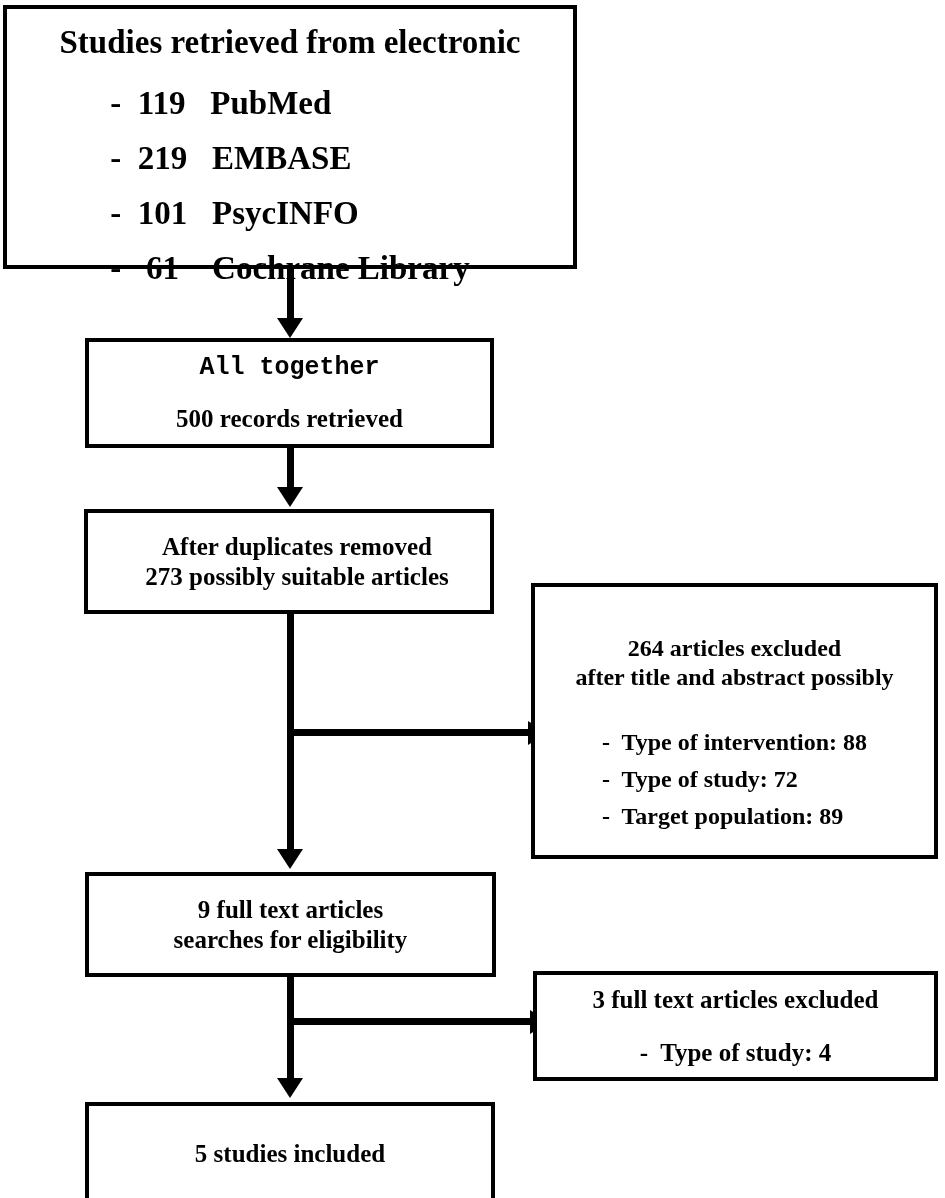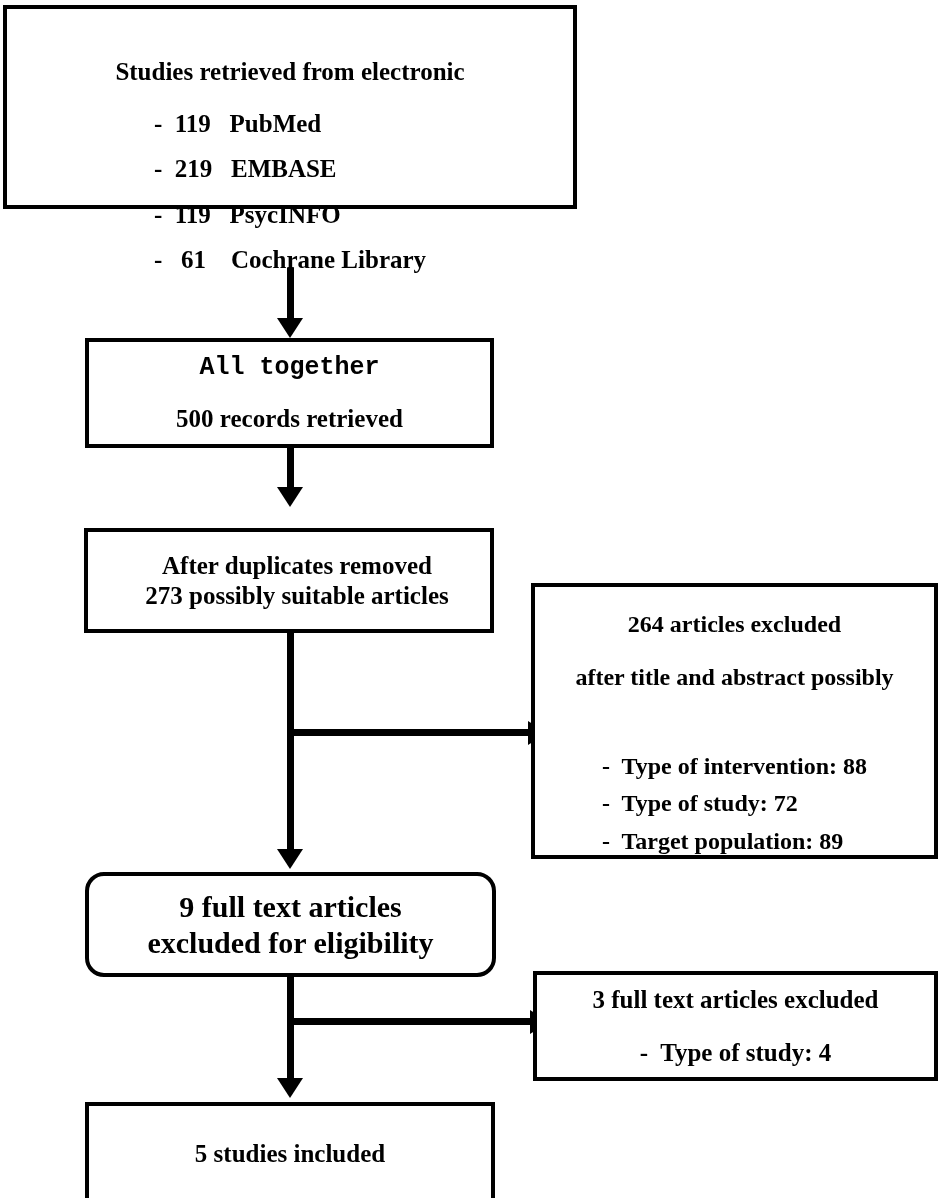--- a/index.html
+++ b/index.html
@@ -30,66 +30,65 @@
     color: #000000;
     line-height: 1.18;
     z-index: 3;
   }
   .box .ln {
     display: block;
     white-space: pre;
   }
   
   #box-sources {
-    left: 3px; top: 5px; width: 574px; height: 204px;
-    font-size: 25px;
+    left: 3px; top: 5px; width: 574px; height: 264px;
+    font-size: 33px;
     justify-content: flex-start;
-    padding-top: 48px;
+    padding-top: 14px;
   }
   #box-sources .hdr { text-align: center; }
   #box-sources .dblist {
     margin-top: 6px;
     text-align: left;
     align-self: center;
   }
   #box-sources .dbrow {
     display: block;
     white-space: pre;
     margin-top: 16px;
   }
 
   #box-alltogether {
     left: 85px; top: 338px; width: 409px; height: 110px;
     font-size: 25px;
   }
   #box-alltogether .ln:first-child { margin-bottom: 22px; font-family: Liberation Mono, monospace; }
 
   #box-dedup {
-    left: 84px; top: 528px; width: 410px; height: 105px;
+    left: 84px; top: 509px; width: 410px; height: 105px;
     font-size: 25px;
     padding-left: 16px;
   }
 
   #box-excluded-screen {
     left: 531px; top: 583px; width: 407px; height: 276px;
     font-size: 24px;
-    justify-content: space-between;
+    justify-content: center;
     padding-top: 23px;
   }
   #box-excluded-screen .reasons {
     margin-top: 28px;
     text-align: left;
     align-self: center;
   }
   #box-excluded-screen .reasons .ln { margin-top: 9px; }
 
   #box-fulltext {
     left: 85px; top: 872px; width: 411px; height: 105px;
-    font-size: 30px;
-    border-radius: 19px;
+    font-size: 25px;
   }
 
   #box-excluded-full {
     left: 533px; top: 971px; width: 405px; height: 110px;
     font-size: 25px;
   }
   #box-excluded-full .ln:first-child { margin-bottom: 24px; text-align: center; }
 
   #box-included {
     left: 85px; top: 1102px; width: 410px; height: 104px;
@@ -125,21 +124,21 @@
 </head>
 <body>
 
 <div id="flow">
 
   <div class="box" id="box-sources">
     <span class="ln hdr">Studies retrieved from electronic</span>
     <div class="dblist">
       <span class="dbrow">-  119   PubMed</span>
       <span class="dbrow">-  219   EMBASE</span>
-      <span class="dbrow">-  119   PsycINFO</span>
+      <span class="dbrow">-  101   PsycINFO</span>
       <span class="dbrow">-   61    Cochrane Library</span>
     </div>
   </div>
 
   <div class="vline" style="left:287px; top:268px; height:54px;"></div>
   <div class="arrow-down" style="left:277px; top:318px;"></div>
 
   <div class="box" id="box-alltogether">
     <span class="ln">All together</span>
     <span class="ln">500 records retrieved</span>
@@ -164,21 +163,21 @@
     <span class="ln">after title and abstract possibly</span>
     <div class="reasons">
       <span class="ln">-  Type of intervention: 88</span>
       <span class="ln">-  Type of study: 72</span>
       <span class="ln">-  Target population: 89</span>
     </div>
   </div>
 
   <div class="box" id="box-fulltext">
     <span class="ln">9 full text articles</span>
-    <span class="ln">excluded for eligibility</span>
+    <span class="ln">searches for eligibility</span>
   </div>
 
   <div class="vline" style="left:287px; top:977px; height:104px;"></div>
   <div class="arrow-down" style="left:277px; top:1078px;"></div>
 
   <div class="hline" style="left:287px; top:1018px; width:252px;"></div>
   <div class="arrow-right" style="left:530px; top:1010px;"></div>
 
   <div class="box" id="box-excluded-full">
     <span class="ln">3 full text articles excluded</span>

